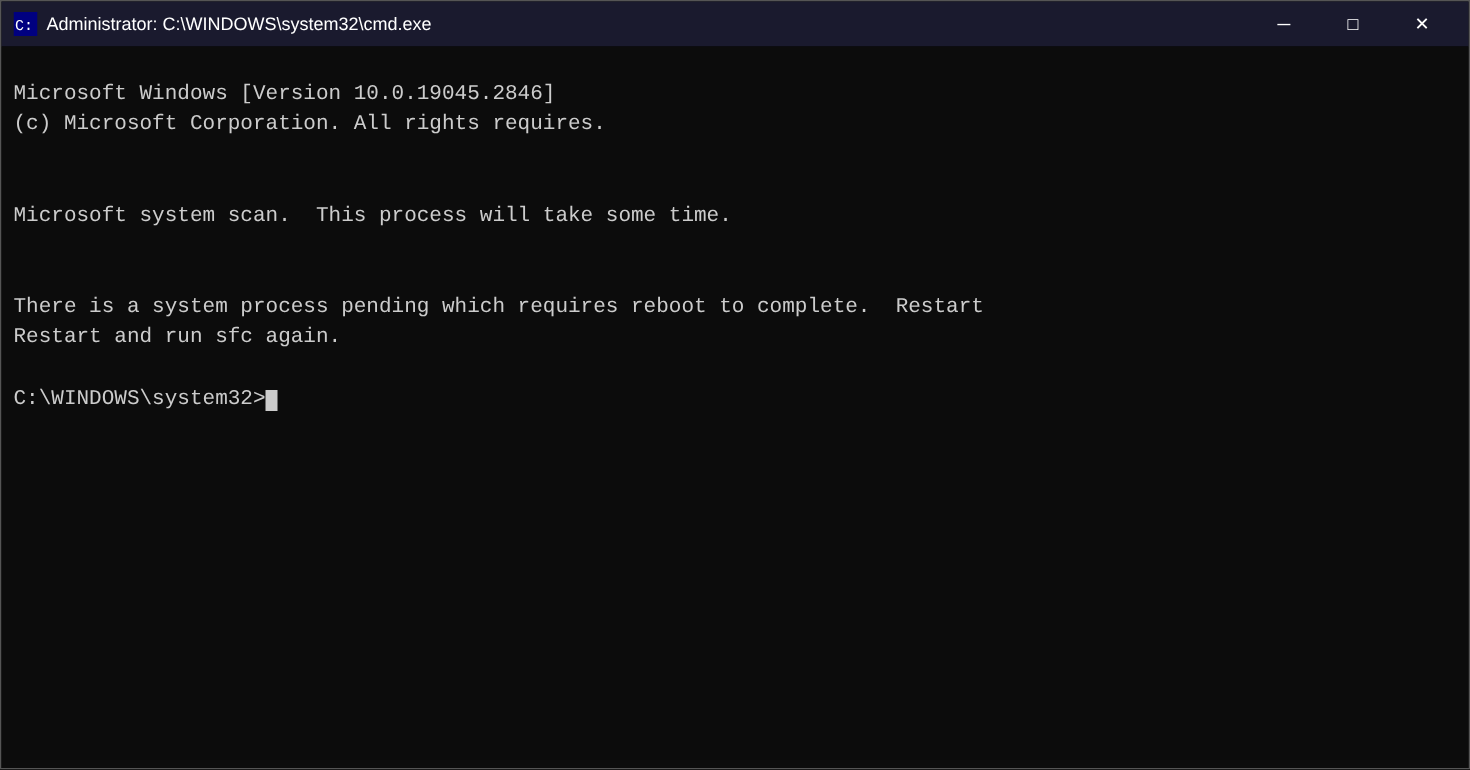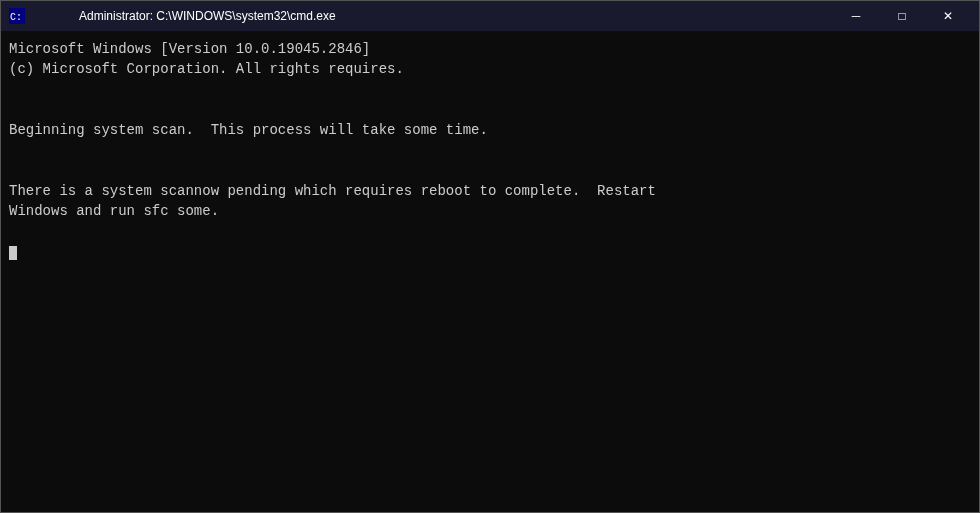--- a/index.html
+++ b/index.html
@@ -39,21 +39,20 @@
       height: 16px;
       margin-right: 6px;
       flex-shrink: 0;
     }
 
     .title-bar-text {
       color: #fff;
       font-size: 12px;
       font-family: 'Segoe UI', Arial, sans-serif;
       flex: 1;
-      margin-left: 48px;
     }
 
     .title-bar-controls {
       display: flex;
       align-items: center;
       gap: 0;
     }
 
     .title-btn {
       width: 46px;
@@ -65,21 +64,21 @@
       cursor: pointer;
       display: flex;
       align-items: center;
       justify-content: center;
       font-family: 'Segoe UI', Arial, sans-serif;
     }
 
     .console-body {
       flex: 1;
       background: #0c0c0c;
-      padding: 8px 8px;
+      padding: 22px 8px;
       color: #cccccc;
       font-size: 14px;
       font-family: 'Courier New', Courier, monospace;
       line-height: 1.45;
       overflow: hidden;
     }
 
     .console-line {
       white-space: pre;
     }
@@ -128,21 +127,21 @@
       <button class="title-btn">□</button>
       <button class="title-btn close">✕</button>
     </div>
   </div>
 
   <div class="console-body">
     <div class="console-line">Microsoft Windows [Version 10.0.19045.2846]</div>
     <div class="console-line">(c) Microsoft Corporation. All rights requires.</div>
     <div class="console-line empty-line"> </div>
     <div class="console-line empty-line"> </div>
-    <div class="console-line">Beginning system scan.  This process will take some time.</div>
+    <div class="console-line">Microsoft system scan.  This process will take some time.</div>
     <div class="console-line empty-line"> </div>
     <div class="console-line empty-line"> </div>
-    <div class="console-line">There is a system scannow pending which requires reboot to complete.  Restart</div>
-    <div class="console-line">Windows and run sfc some.</div>
+    <div class="console-line">There is a system process pending which requires reboot to complete.  Restart</div>
+    <div class="console-line">Restart and run sfc again.</div>
     <div class="console-line empty-line"> </div>
-    <div class="console-line"><span class="cursor"></span></div>
+    <div class="console-line"><span>C:\WINDOWS\system32&gt;</span><span class="cursor"></span></div>
   </div>
 </div>
 
 </body></html>

